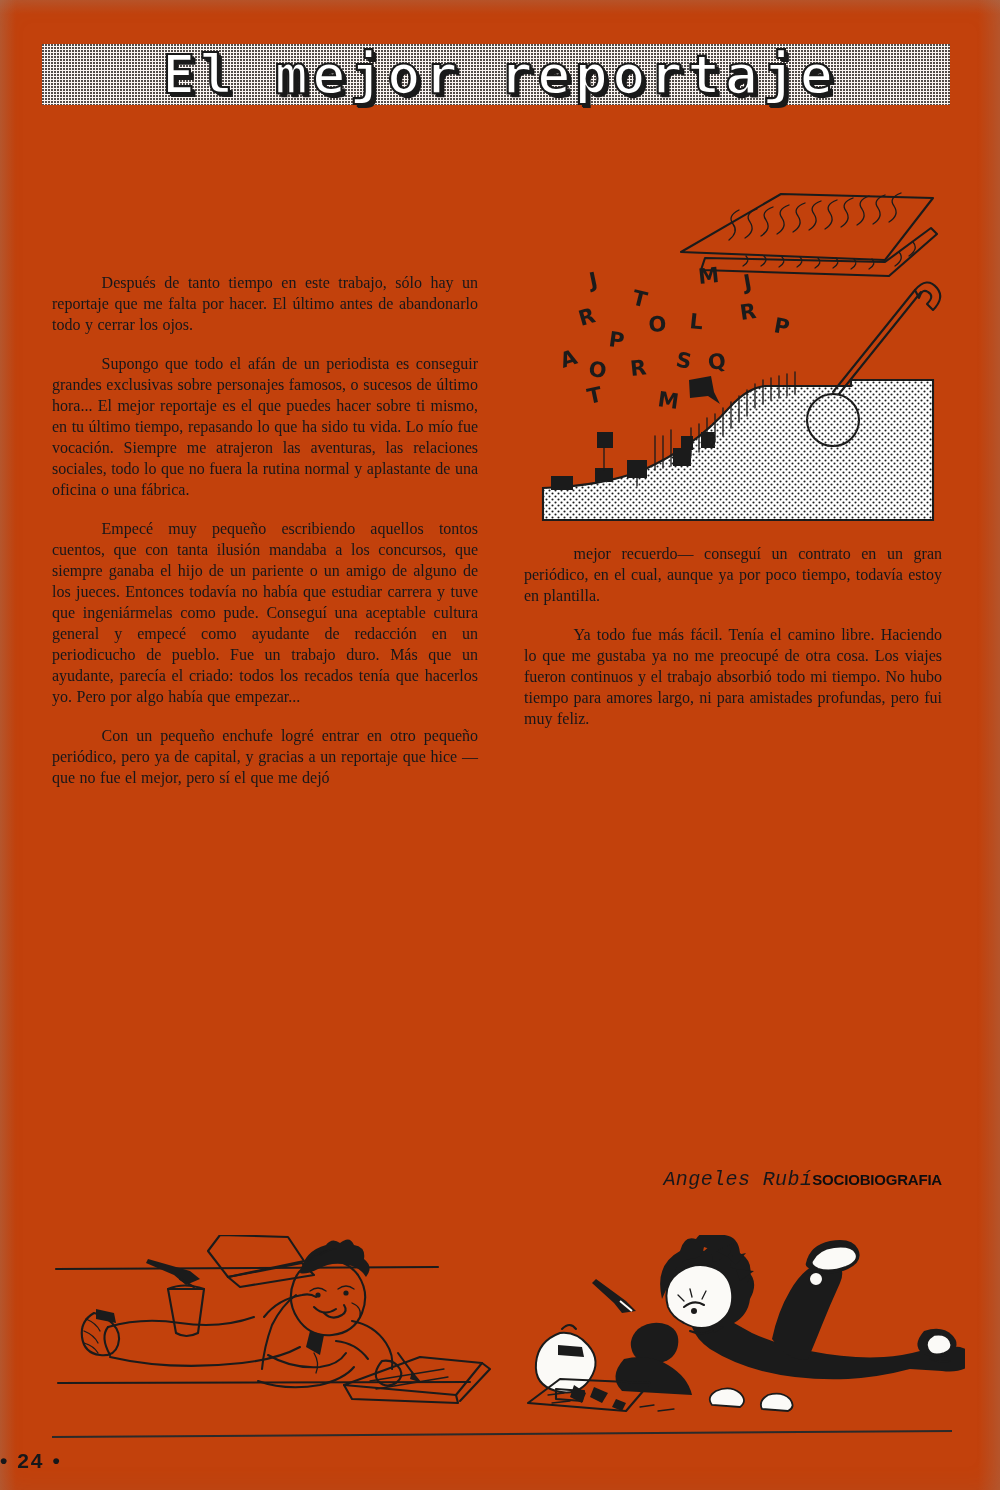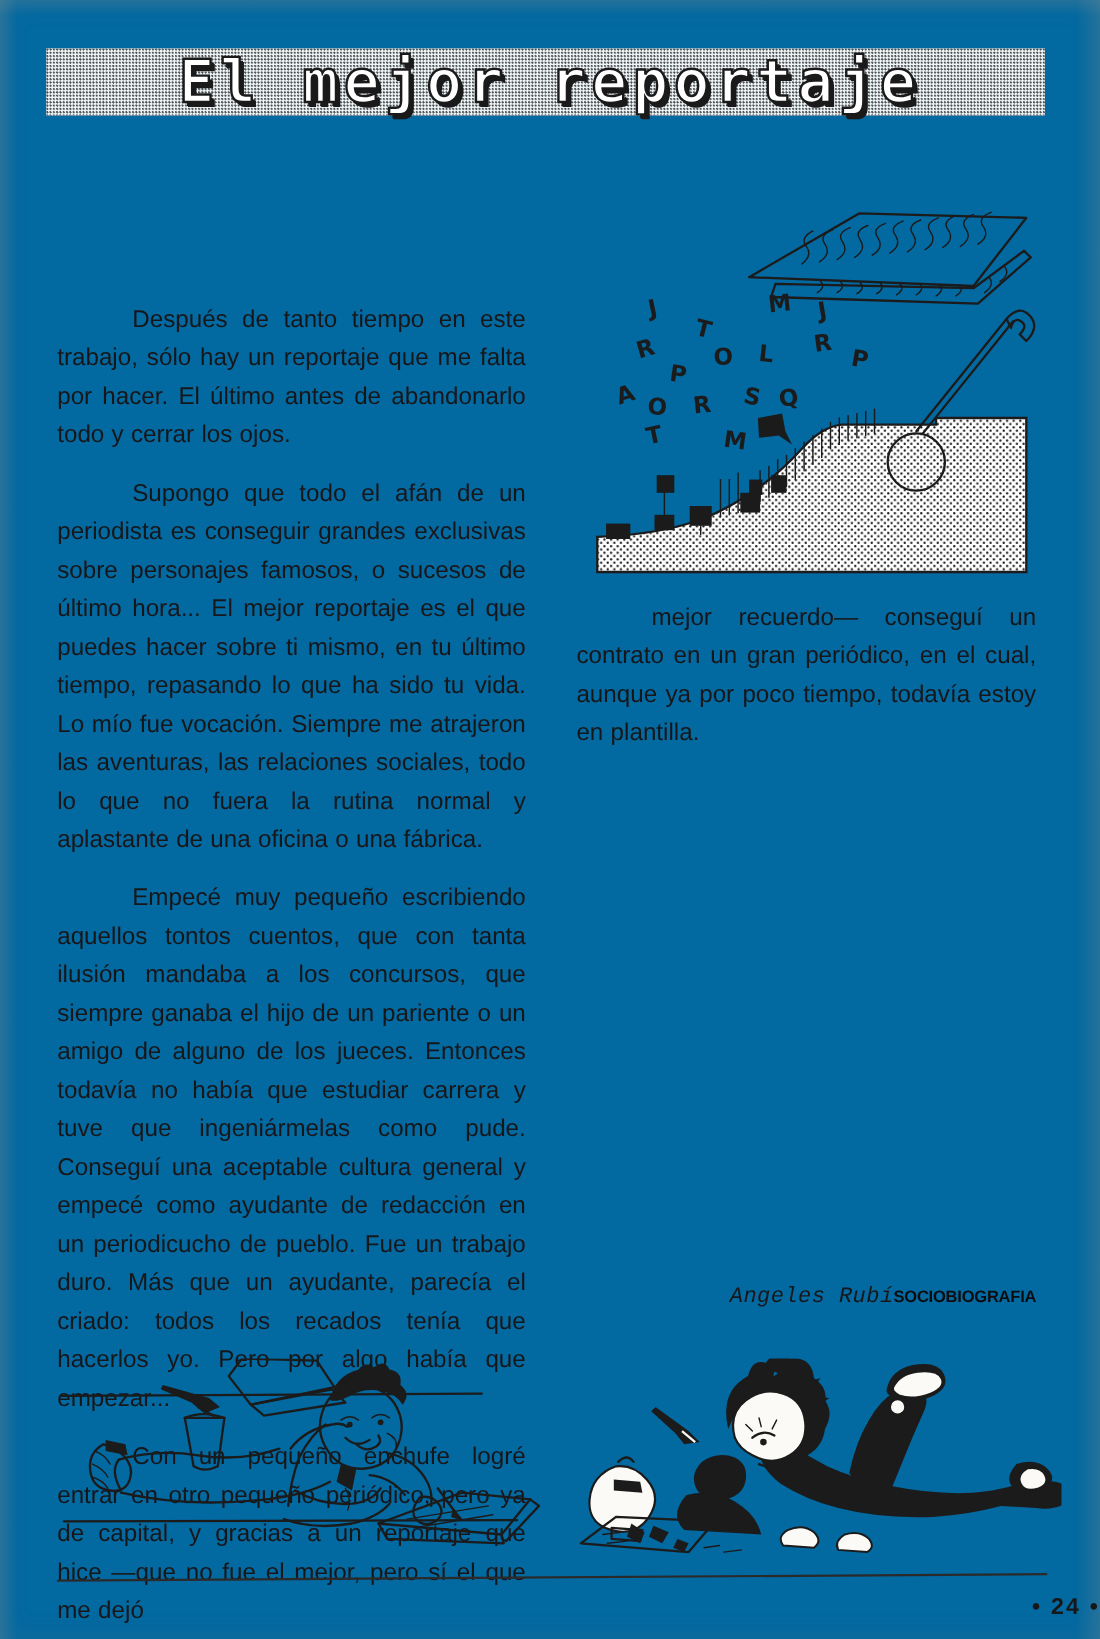--- a/index.html
+++ b/index.html
@@ -7,21 +7,21 @@
     padding: 0;
     background: #ffffff;
   }
   body {
     font-family: "Liberation Mono", "DejaVu Sans Mono", monospace;
   }
   #page {
     position: relative;
     width: 1000px;
     height: 1490px;
-    background: #0369a1;
+    background: #c2410c;
     overflow: hidden;
   }
   
   #page::before {
     content: "";
     position: absolute;
     inset: 0;
     pointer-events: none;
     box-shadow: inset 0 0 26px rgba(120,120,110,0.13);
   }
@@ -82,23 +82,23 @@
     -webkit-text-stroke: 2.2px #1a1a1a;
     text-shadow:
        3px 3px 0 #1a1a1a,
        4px 4px 0 #1a1a1a;
     white-space: nowrap;
   }
 
   
   .col {
     position: absolute;
-    font-family: Liberation Sans, sans-serif;
-    font-size: 22px;
-    line-height: 35px;
+    font-family: Liberation Serif, serif;
+    font-size: 16px;
+    line-height: 21px;
     color: #17171a;
     text-align: justify;
     text-justify: inter-character;
     -moz-text-align-last: left;
     text-align-last: left;
     word-spacing: 0.5px;
   }
   #col-left {
     left: 52px;
     top: 272px;
@@ -150,21 +150,21 @@
     height: 2px;
     background: #2a2a2a;
     transform: rotate(-0.38deg);
     transform-origin: left center;
   }
   #page-number {
     position: absolute;
     left: 0;
     top: 1449px;
     width: 1000px;
-    text-align: right;
+    text-align: left;
     font-family: "Liberation Sans", "DejaVu Sans", sans-serif;
     font-weight: bold;
     font-size: 21px;
     letter-spacing: 2px;
     color: #17171a;
   }
 
   
   .illus {
     position: absolute;
@@ -317,20 +317,21 @@
 
   <div class="col" id="col-left">
     <p>Después de tanto tiempo en este trabajo, sólo hay un reportaje que me falta por hacer.  El último antes de abandonarlo todo y cerrar los ojos.</p>
     <p>Supongo que todo el afán de un periodista es conseguir grandes exclusivas sobre personajes famosos, o sucesos de último hora... El mejor reportaje es el que puedes hacer sobre ti mismo, en tu último tiempo, repasando lo que ha sido tu vida. Lo mío fue vocación. Siempre me atrajeron las aventuras, las relaciones sociales, todo lo que no fuera la rutina normal y aplastante de una oficina o una fábrica.</p>
     <p>Empecé muy pequeño escribiendo aquellos tontos cuentos, que con tanta ilusión mandaba a los concursos, que siempre ganaba el hijo de un pariente o un amigo de alguno de los jueces. Entonces todavía no había que estudiar carrera y tuve que ingeniármelas como pude. Conseguí una aceptable cultura general y empecé como ayudante de redacción en un periodicucho de pueblo. Fue un trabajo duro. Más que un ayudante, parecía el criado: todos los recados tenía que hacerlos yo. Pero por algo había que empezar...</p>
     <p>Con un pequeño enchufe logré entrar en otro pequeño periódico, pero ya de capital, y gracias a un reportaje que hice —que no fue el mejor, pero sí el que me dejó</p>
   </div>
 
   <div class="col" id="col-right">
     <p>mejor recuerdo— conseguí un contrato en un gran periódico, en el cual, aunque ya por poco tiempo, todavía estoy en plantilla.</p>
+    <p>Ya todo fue más fácil. Tenía el camino libre. Haciendo lo que me gustaba ya no me preocupé de otra cosa. Los viajes fueron continuos y el trabajo absorbió todo mi tiempo. No hubo tiempo para amores largo, ni para amistades profundas, pero fui muy feliz.</p>
   </div>
 
   <div id="byline">
     <span class="author">Angeles Rubí</span><span class="section">SOCIOBIOGRAFIA</span>
   </div>
 
   <div class="illus" id="illus-bottom-left">
     <svg viewBox="0 0 450 185" preserveAspectRatio="none" aria-hidden="true">
 
       <path class="ink" d="M4,34 L386,32"></path>

